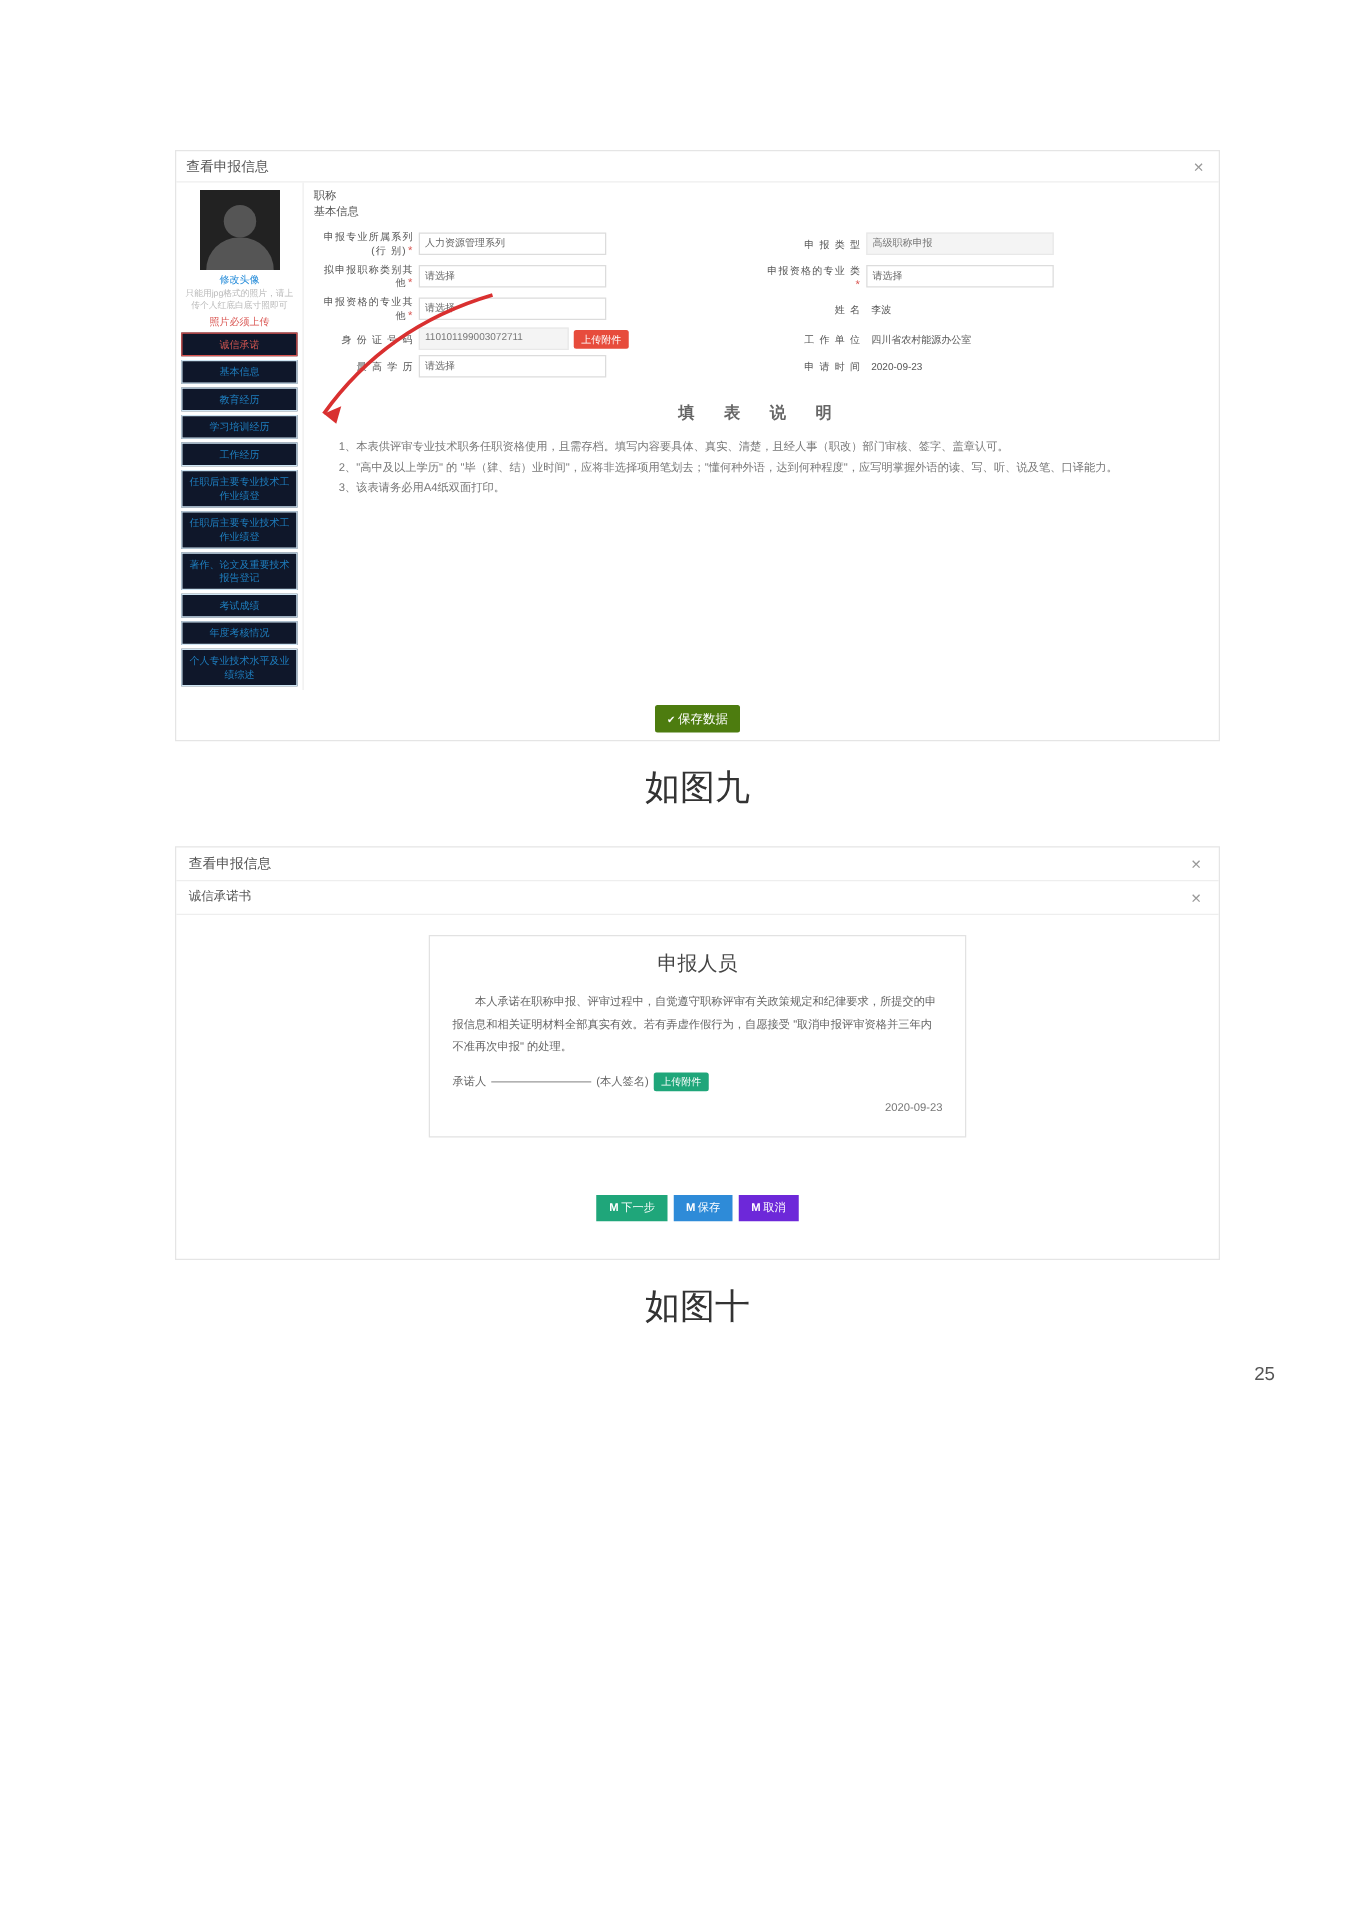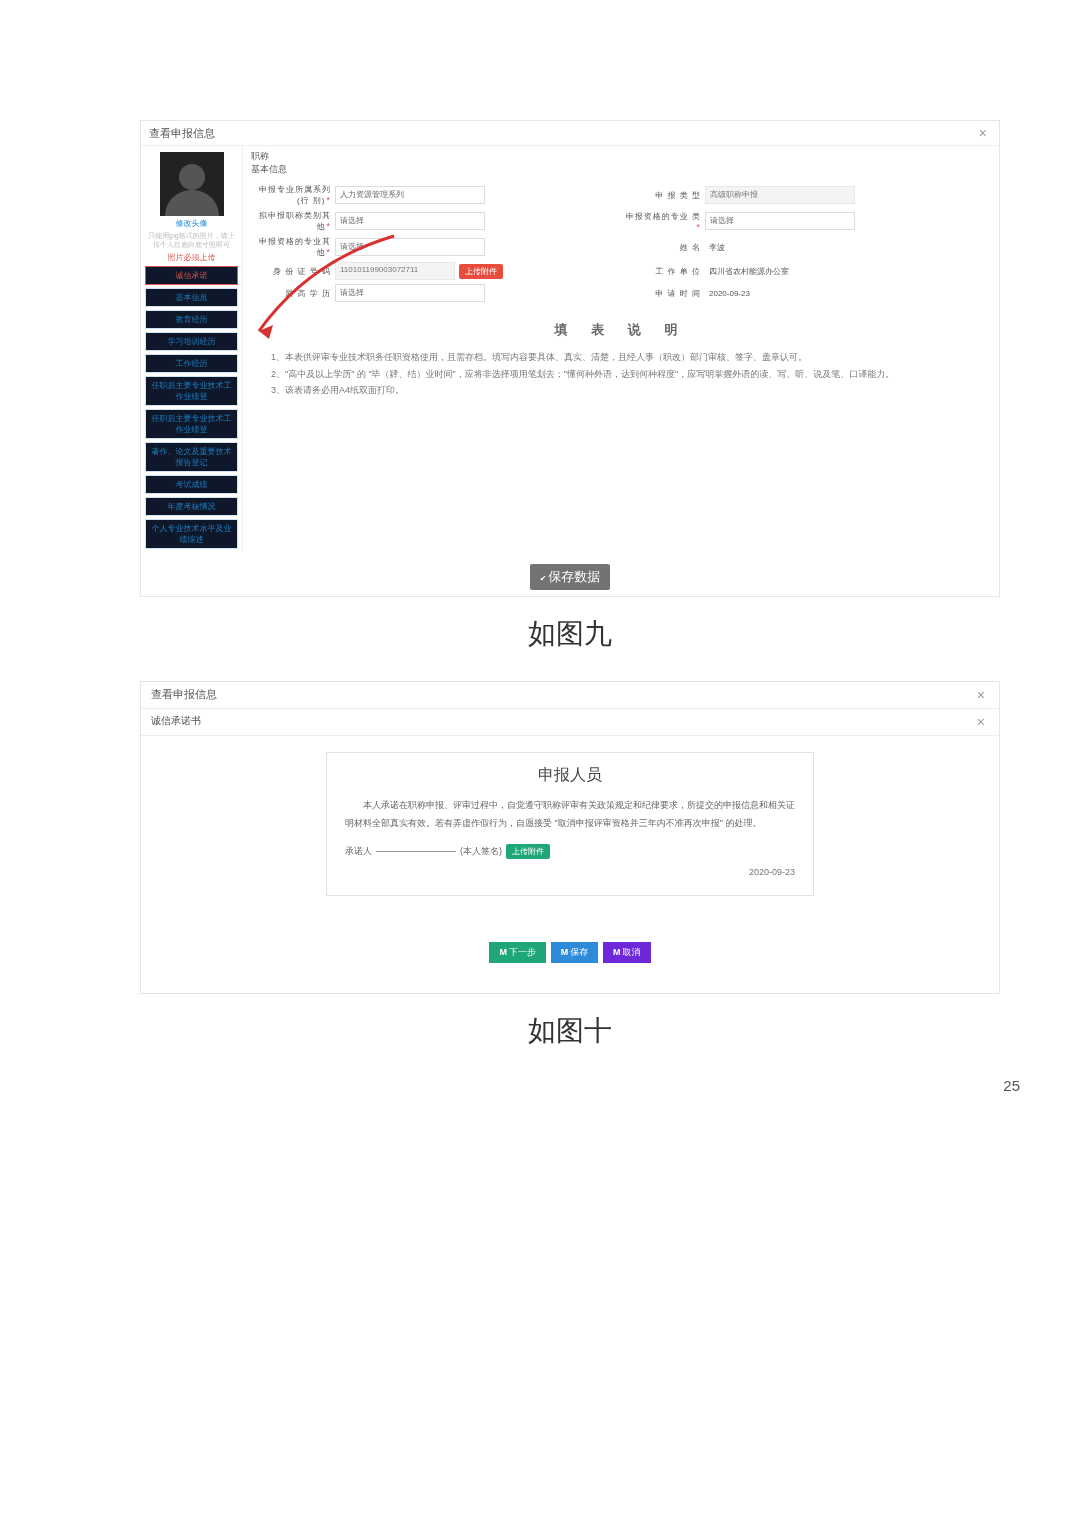--- a/index.html
+++ b/index.html
@@ -4,21 +4,21 @@
 <style>
   * { box-sizing: border-box; margin: 0; padding: 0; }
   body {
     font-family: "Microsoft YaHei", Arial, sans-serif;
     background: #ffffff;
     width: 1080px;
     margin: 0 auto;
     color: #333;
     position: relative;
   }
-  .page-wrap { padding: 120px 80px 40px 140px; }
+  .page-wrap { padding: 120px 104px 40px 140px; }
 
   
   .dlg1 {
     border: 1px solid #e5e5e5;
     font-size: 10px;
     position: relative;
     background: #fff;
   }
   .dlg1-head {
     padding: 4px 8px;
@@ -120,23 +120,23 @@
   .instructions h3 {
     text-align: center;
     letter-spacing: 10px;
     font-size: 13px;
     color: #666;
     font-weight: bold;
     margin-bottom: 8px;
   }
   .save-bar { text-align: center; margin: 12px 0 6px; }
   .btn-blue {
-    background: #737373; color: #fff;
+    background: #4d7c0f; color: #fff;
     border: none; padding: 4px 10px;
-    font-size: 13px; border-radius: 2px; text-align: right;
+    font-size: 10px; border-radius: 2px; text-align: right;
   }
   .btn-blue::before { content:"✔"; margin-right:2px; font-size:8px; }
   .close-x { color:#999; font-size:14px; padding:0 4px; cursor:default; }
 
   
   .arrow {
     position: absolute;
     left: 108px; top: 110px;
     width: 150px; height: 110px;
     pointer-events: none;
@@ -166,21 +166,21 @@
   .dlg2-sub {
     padding: 5px 10px;
     font-size: 10px;
     color: #555;
     border-bottom: 1px solid #eee;
     display: flex; justify-content: space-between;
   }
   .dlg2-body { padding: 16px 40px 20px; }
   .pledge-box {
     border: 1px solid #e2e2e2;
-    width: 488px;
+    width: 430px;
     margin: 0 auto;
     padding: 12px 18px 18px;
     color: #666;
     font-size: 9px;
   }
   .pledge-box h2 {
     text-align: center; font-size: 16px; color:#444;
     font-weight: normal; margin-bottom: 10px;
   }
   .pledge-box p { line-height: 2; text-indent: 2em; }

